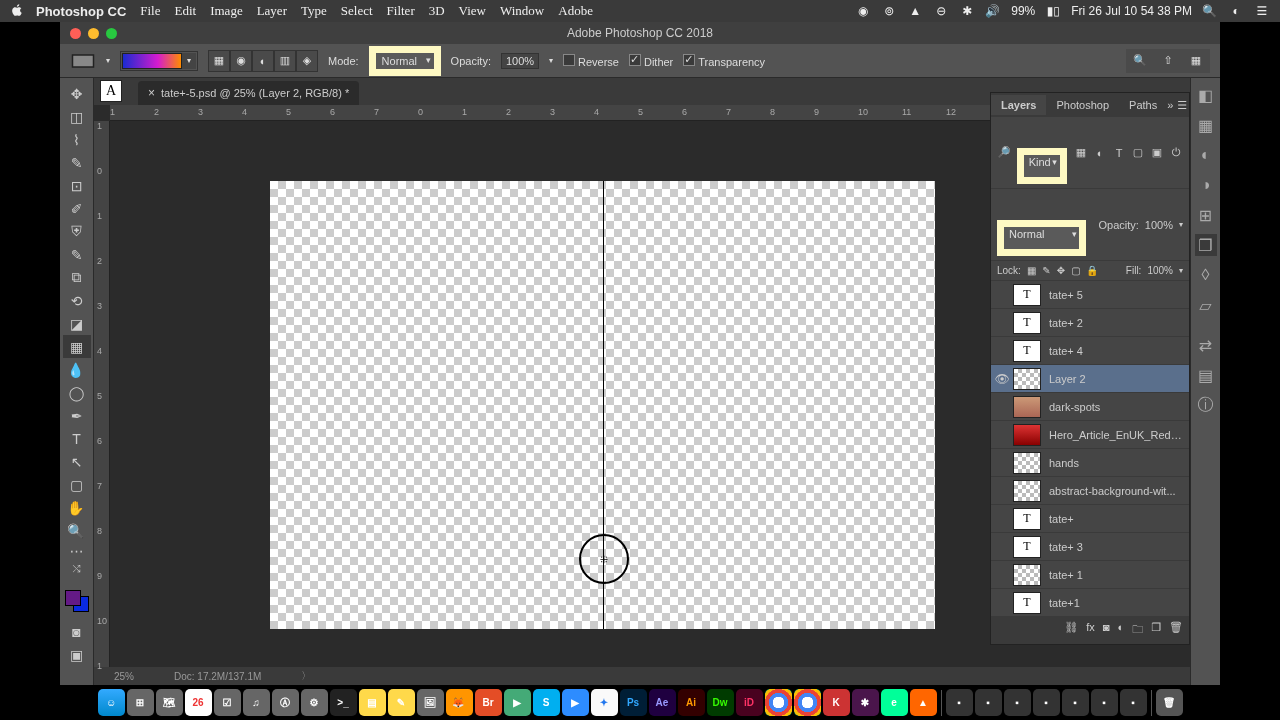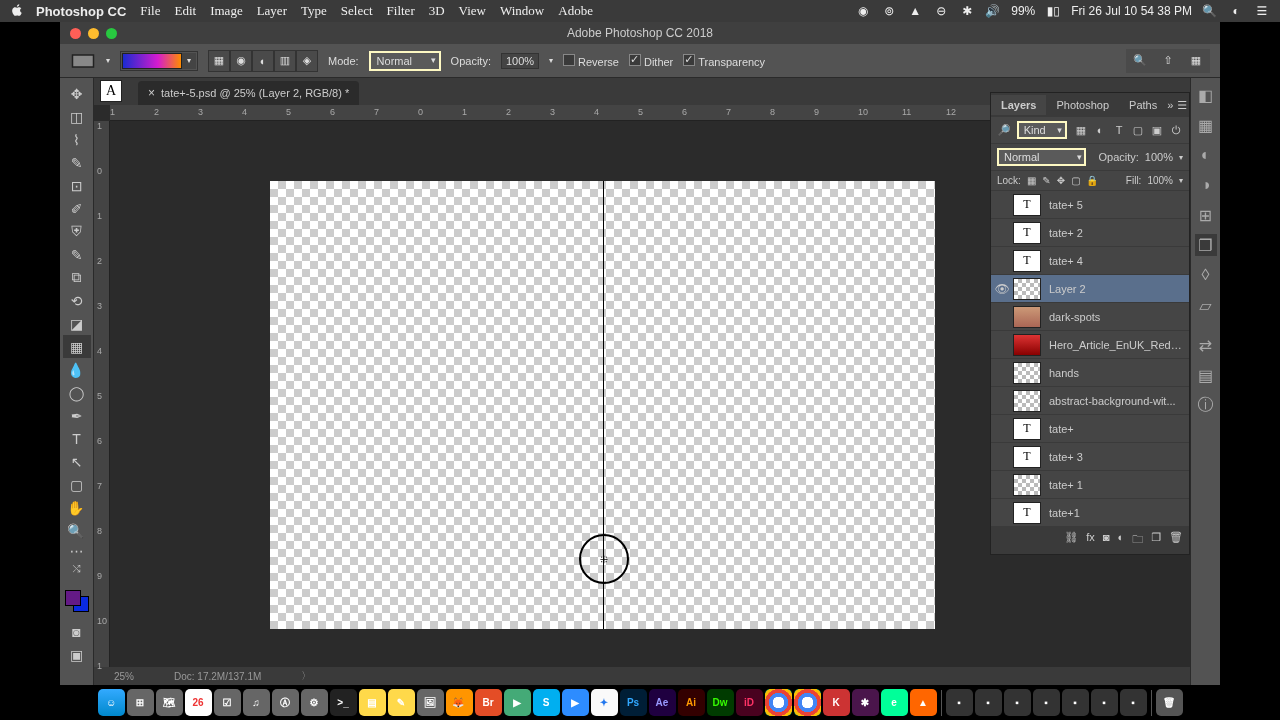--- a/index.html
+++ b/index.html
@@ -21,21 +21,21 @@
 .tl-red{background:#ff5f57}.tl-yel{background:#febc2e}.tl-grn{background:#28c840}
 .titlebar .title { position:absolute; left:0; right:0; text-align:center; pointer-events:none;}
 
 .optionsbar { height: 34px; background: #535353; border-bottom:1px solid #2a2a2a; display:flex; align-items:center; padding:0 10px; gap:10px; color:#ddd; font-size:11px;}
 .optionsbar .ico { width:26px; height:22px; display:flex; align-items:center; justify-content:center; border:1px solid transparent;}
 .grad-swatch{ width:60px; height:16px; background:linear-gradient(90deg,#1b2bd0 0%, #d41bcf 60%, #ff8c00 100%); border:1px solid #222;}
 .grad-holder{display:flex; align-items:center; border:1px solid #333; padding:1px;}
 .grad-arrow{width:14px; height:16px; background:#444; display:flex; align-items:center; justify-content:center; font-size:8px;}
 .btn-group{display:flex;}
 .btn-group .sq{width:22px;height:22px; border:1px solid #333; background:#4a4a4a; display:flex;align-items:center;justify-content:center;}
-.select{ background:#5a5a5a; border:2px solid #fef9c3; color:#ddd; font-size:11px; padding:2px 14px 2px 6px; position:relative;}
+.select{ background:#5a5a5a; border:7px solid #fef9c3; color:#ddd; font-size:11px; padding:2px 14px 2px 6px; position:relative;}
 .select::after{content:"▾"; position:absolute; right:3px; top:2px; font-size:9px;}
 .numfield{ background:#444; border:1px solid #333; color:#ddd; font-size:11px; padding:1px 4px; width:38px; text-align:right;}
 .cb{ width:12px;height:12px; border:1px solid #888; display:inline-block; margin-right:3px; background:#3a3a3a; position:relative;}
 .cb.checked::after{content:"✓"; position:absolute; top:-2px; left:0; color:#ddd; font-size:11px;}
 .optionsbar .spacer{flex:1}
 .right-icons .sq{width:28px;height:24px;border:none;}
 
 
 .body { flex:1; display:flex; position:relative; overflow:hidden;}
 .toolbox { width: 34px; background:#535353; border-right:1px solid #2a2a2a; padding:4px 0; display:flex; flex-direction:column; align-items:center; gap:0;}
@@ -75,21 +75,21 @@
 .right-strip .rs{ width:22px; height:22px; display:flex; align-items:center; justify-content:center; color:#aaa;}
 .right-strip .rs.active{background:#3a3a3a;}
 
 
 .layers-panel{ position:absolute; top:14px; right:30px; width:200px; background:#454545; border:1px solid #222; color:#ccc; font-size:11px; display:flex; flex-direction:column;}
 .panel-tabs{ display:flex; background:#3a3a3a; height:24px; align-items:center;}
 .panel-tabs .ptab{ padding:4px 10px; cursor:default;}
 .panel-tabs .ptab.active{ background:#454545;font-weight:bold;}
 .panel-tabs .pright{margin-left:auto; display:flex; gap:4px; padding-right:4px;}
 .panel-row{ display:flex; align-items:center; padding:4px 6px; gap:6px; border-bottom:1px solid #3a3a3a;}
-.panel-row .select{padding:1px 14px 1px 5px;}
+.panel-row .select{padding:1px 14px 9px 5px;margin-top:27px;}
 .panel-row .iconset{margin-left:auto; display:flex; gap:5px;}
 .panel-row .iconset span{width:14px;height:14px;display:flex;align-items:center;justify-content:center;font-size:11px;}
 .lock-row{font-size:10px;}
 .layers-list{ max-height:370px; overflow:hidden;}
 .layer{ display:flex; align-items:center; height:28px; border-bottom:1px solid #3a3a3a; padding-right:6px;}
 .layer.sel{ background:#5a6f8c;}
 .layer .vis{ width:22px; text-align:center; font-size:12px;}
 .layer .thumb{ width:28px; height:22px; border:1px solid #222; margin-right:8px; background:#fff; display:flex; align-items:center; justify-content:center; font-size:12px; color:#000; font-family:Georgia,serif;}
 .layer .thumb.checker{
   background:

